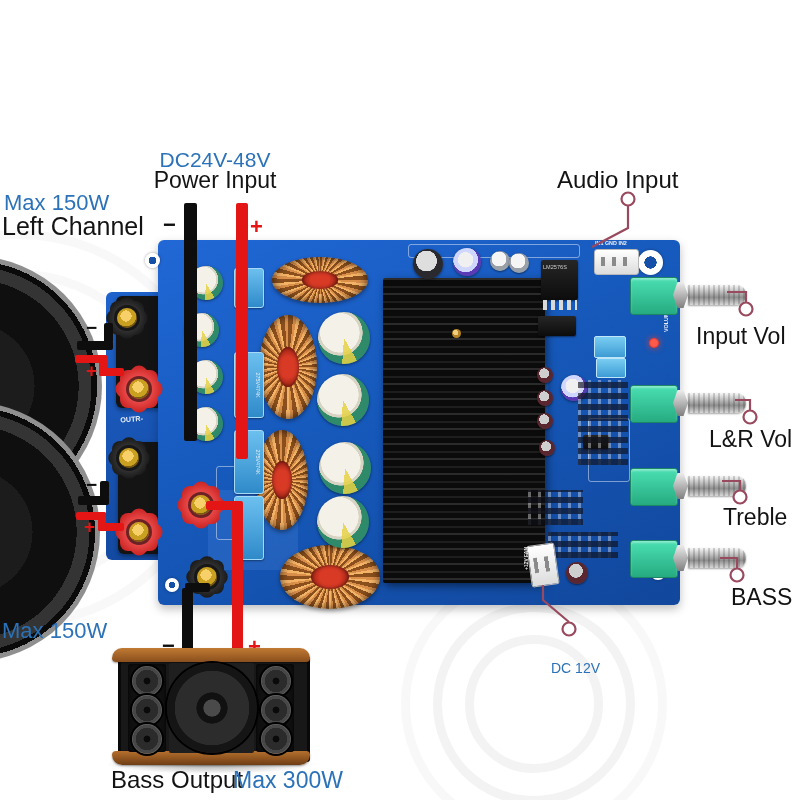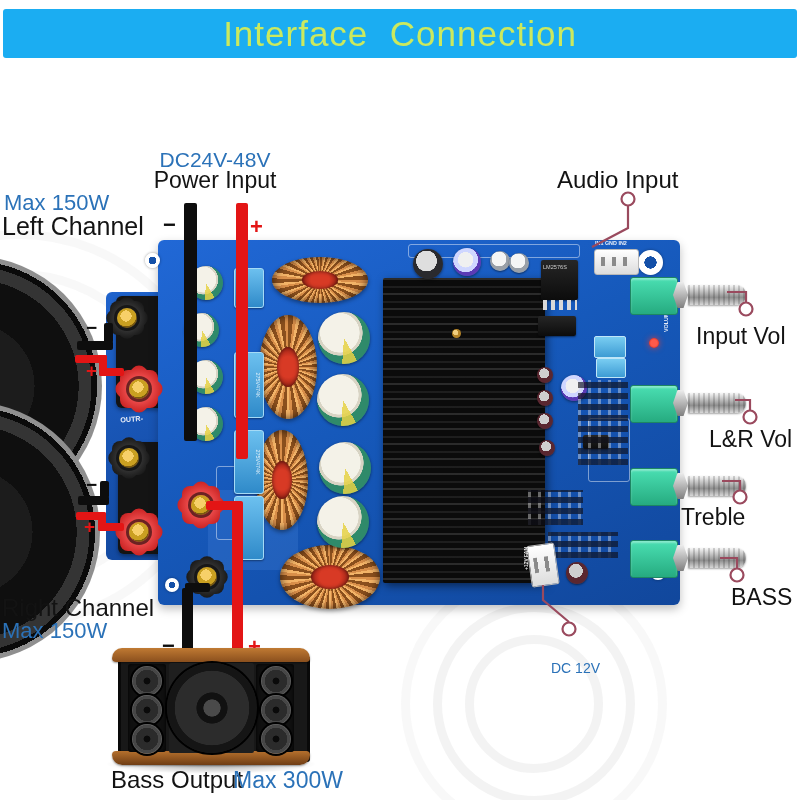--- a/index.html
+++ b/index.html
@@ -144,23 +144,20 @@
 <body>
 
 <div class="stage">
 
   <div class="wave faint" style="left:-140px;top:270px;width:300px;height:300px;"></div>
   <div class="wave faint" style="left:-180px;top:230px;width:380px;height:380px;"></div>
   <div class="wave" style="left:465px;top:635px;width:120px;height:120px;"></div>
   <div class="wave" style="left:433px;top:603px;width:184px;height:184px;"></div>
   <div class="wave faint" style="left:401px;top:571px;width:248px;height:248px;"></div>
 
-  <div class="banner">
-    <span>Interface  Connection</span>
-  </div>
 
   <div class="spk" style="left:-158px;top:256px;"></div>
   <div class="spk" style="left:-160px;top:402px;"></div>
 
   <div class="pcb-ext"></div>
   <div class="block" style="left:116px;top:296px;width:50px;height:112px;"></div>
   <div class="block" style="left:118px;top:442px;width:50px;height:112px;"></div>
   <div class="block" style="left:178px;top:490px;width:56px;height:100px;"></div>
 
   <div class="pcb" style="overflow:visible;">
@@ -357,24 +354,23 @@
   <div class="lbl t23 blue" style="left:120px;top:148px;width:190px;text-align:center;font-size:21px;">DC24V-48V</div>
   <div class="lbl t23" style="left:120px;top:168px;width:190px;text-align:center;">Power Input</div>
 
   <div class="lbl t21 blue" style="left:4px;top:191px;font-size:22px;">Max 150W</div>
   <div class="lbl t25" style="left:2px;top:212px;">Left Channel</div>
 
   <div class="lbl t23" style="left:557px;top:167px;font-size:24px;">Audio Input</div>
 
   <div class="lbl t23" style="left:696px;top:324px;">Input Vol</div>
   <div class="lbl t23" style="left:709px;top:427px;">L&amp;R Vol</div>
-  <div class="lbl t23" style="left:681px;top:505px;">Treble</div>
+  <div class="lbl t23" style="left:723px;top:505px;">Treble</div>
   <div class="lbl t23" style="left:731px;top:585px;">BASS</div>
 
-  <div class="lbl t25" style="left:2px;top:595px;font-size:24px;">Right Channel</div>
   <div class="lbl t21 blue" style="left:2px;top:619px;font-size:22px;">Max 150W</div>
 
   <div class="lbl t21 blue" style="left:551px;top:661px;font-size:14px;">DC 12V</div>
 
   <div class="lbl" style="left:111px;top:767px;font-size:24px;">Bass Output</div>
   <div class="lbl blue" style="left:233px;top:768px;font-size:23px;">Max 300W</div>
 
 </div>
 
 </body></html>

